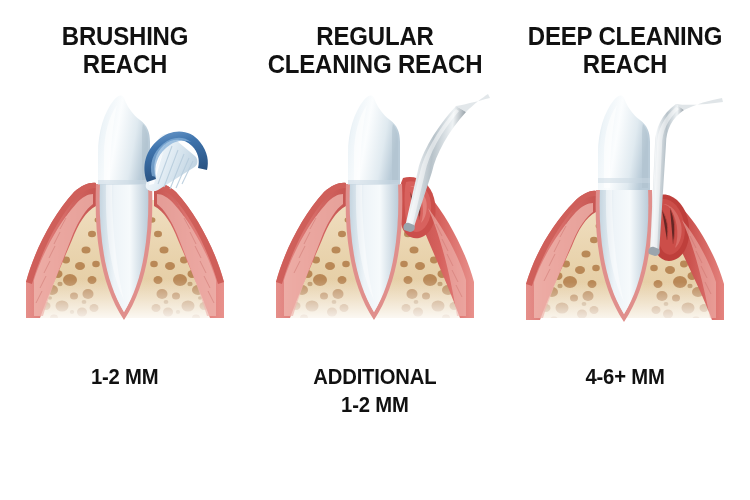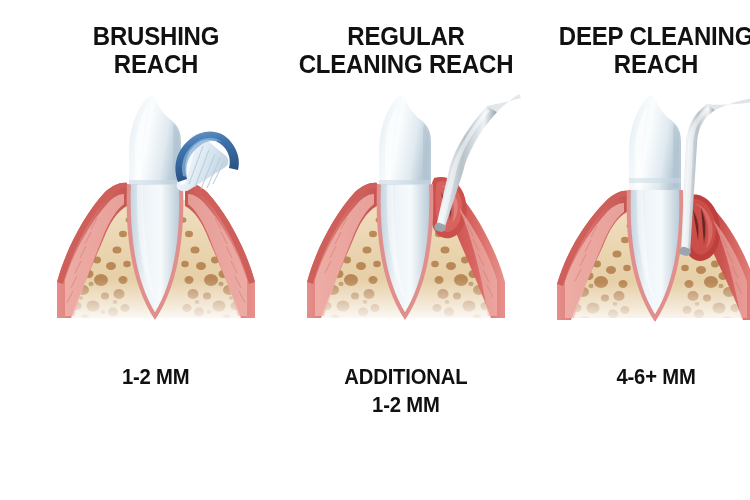--- a/index.html
+++ b/index.html
@@ -1,21 +1,21 @@
 <!DOCTYPE html>
 <html><head>
 <meta charset="utf-8">
 <style>
   html,body{margin:0;padding:0;}
   body{
     width:750px;height:500px;background:#ffffff;
     font-family:"Liberation Sans", sans-serif;
     overflow:hidden;
   }
-  .board{position:relative;width:603px;height:500px;padding-left:31px;}
+  .board{position:relative;width:603px;height:500px;}
   .panels{display:flex;width:750px;height:500px;}
   .panel{
     position:relative;width:250px;height:500px;
     display:flex;flex-direction:column;align-items:center;
   }
   .heading{
     margin-top:22px;
     font-size:25px;font-weight:bold;line-height:1.12;
     letter-spacing:-0.2px;text-align:center;color:#111111;
     width:244px;

